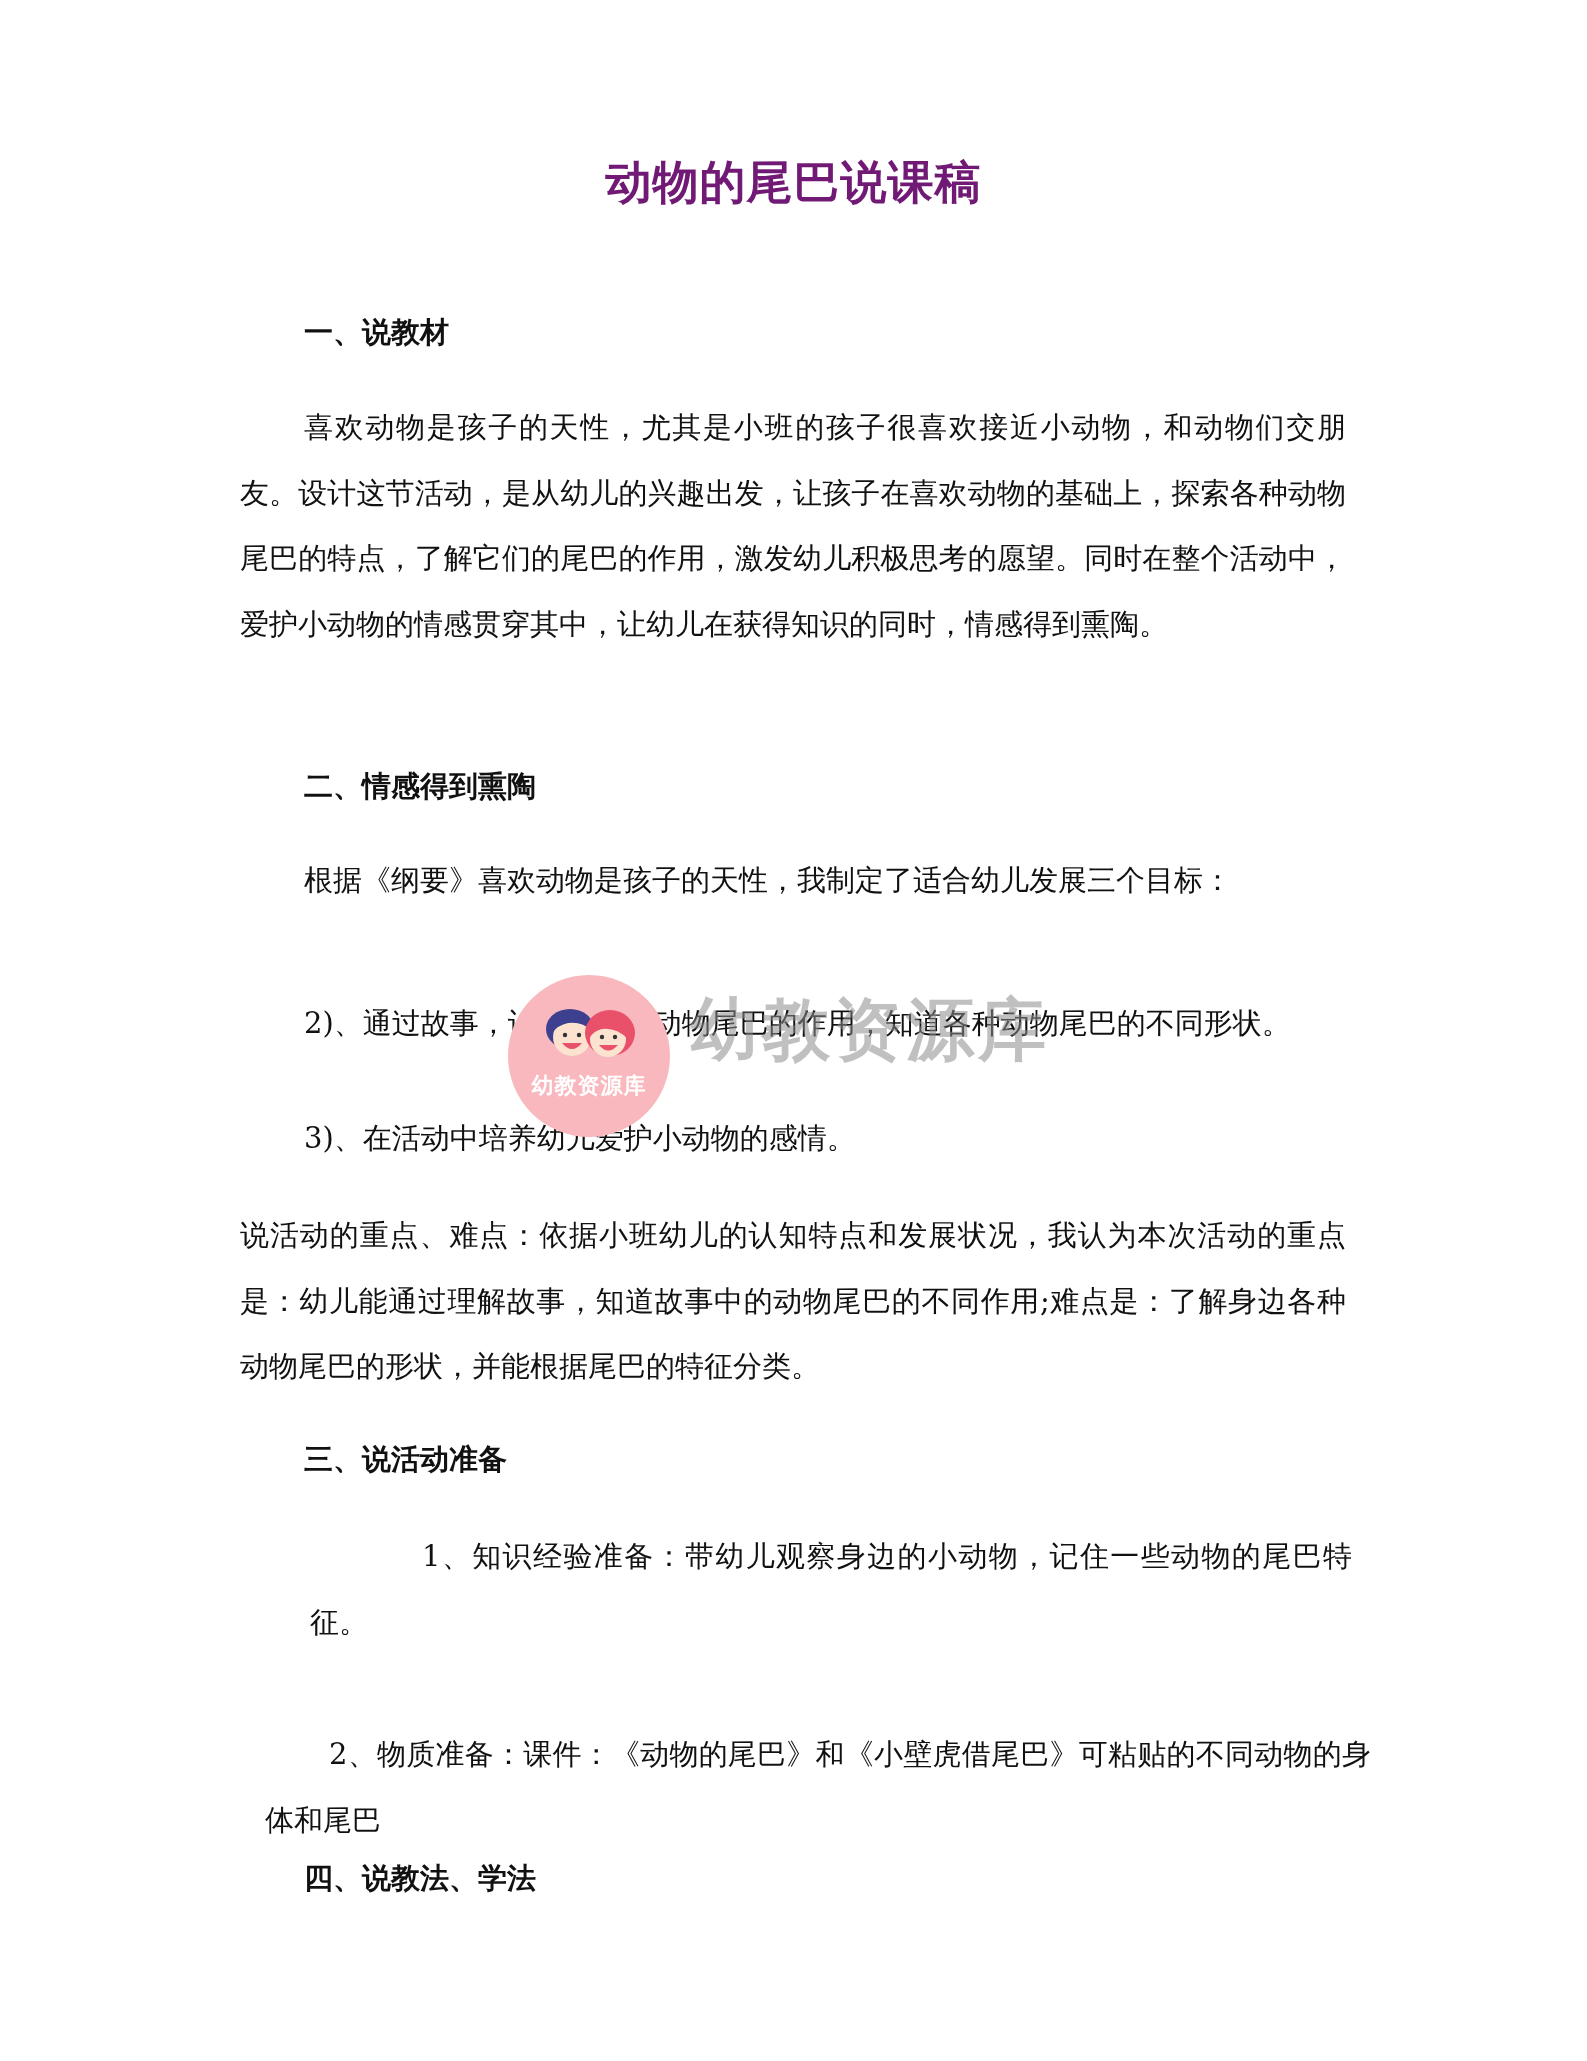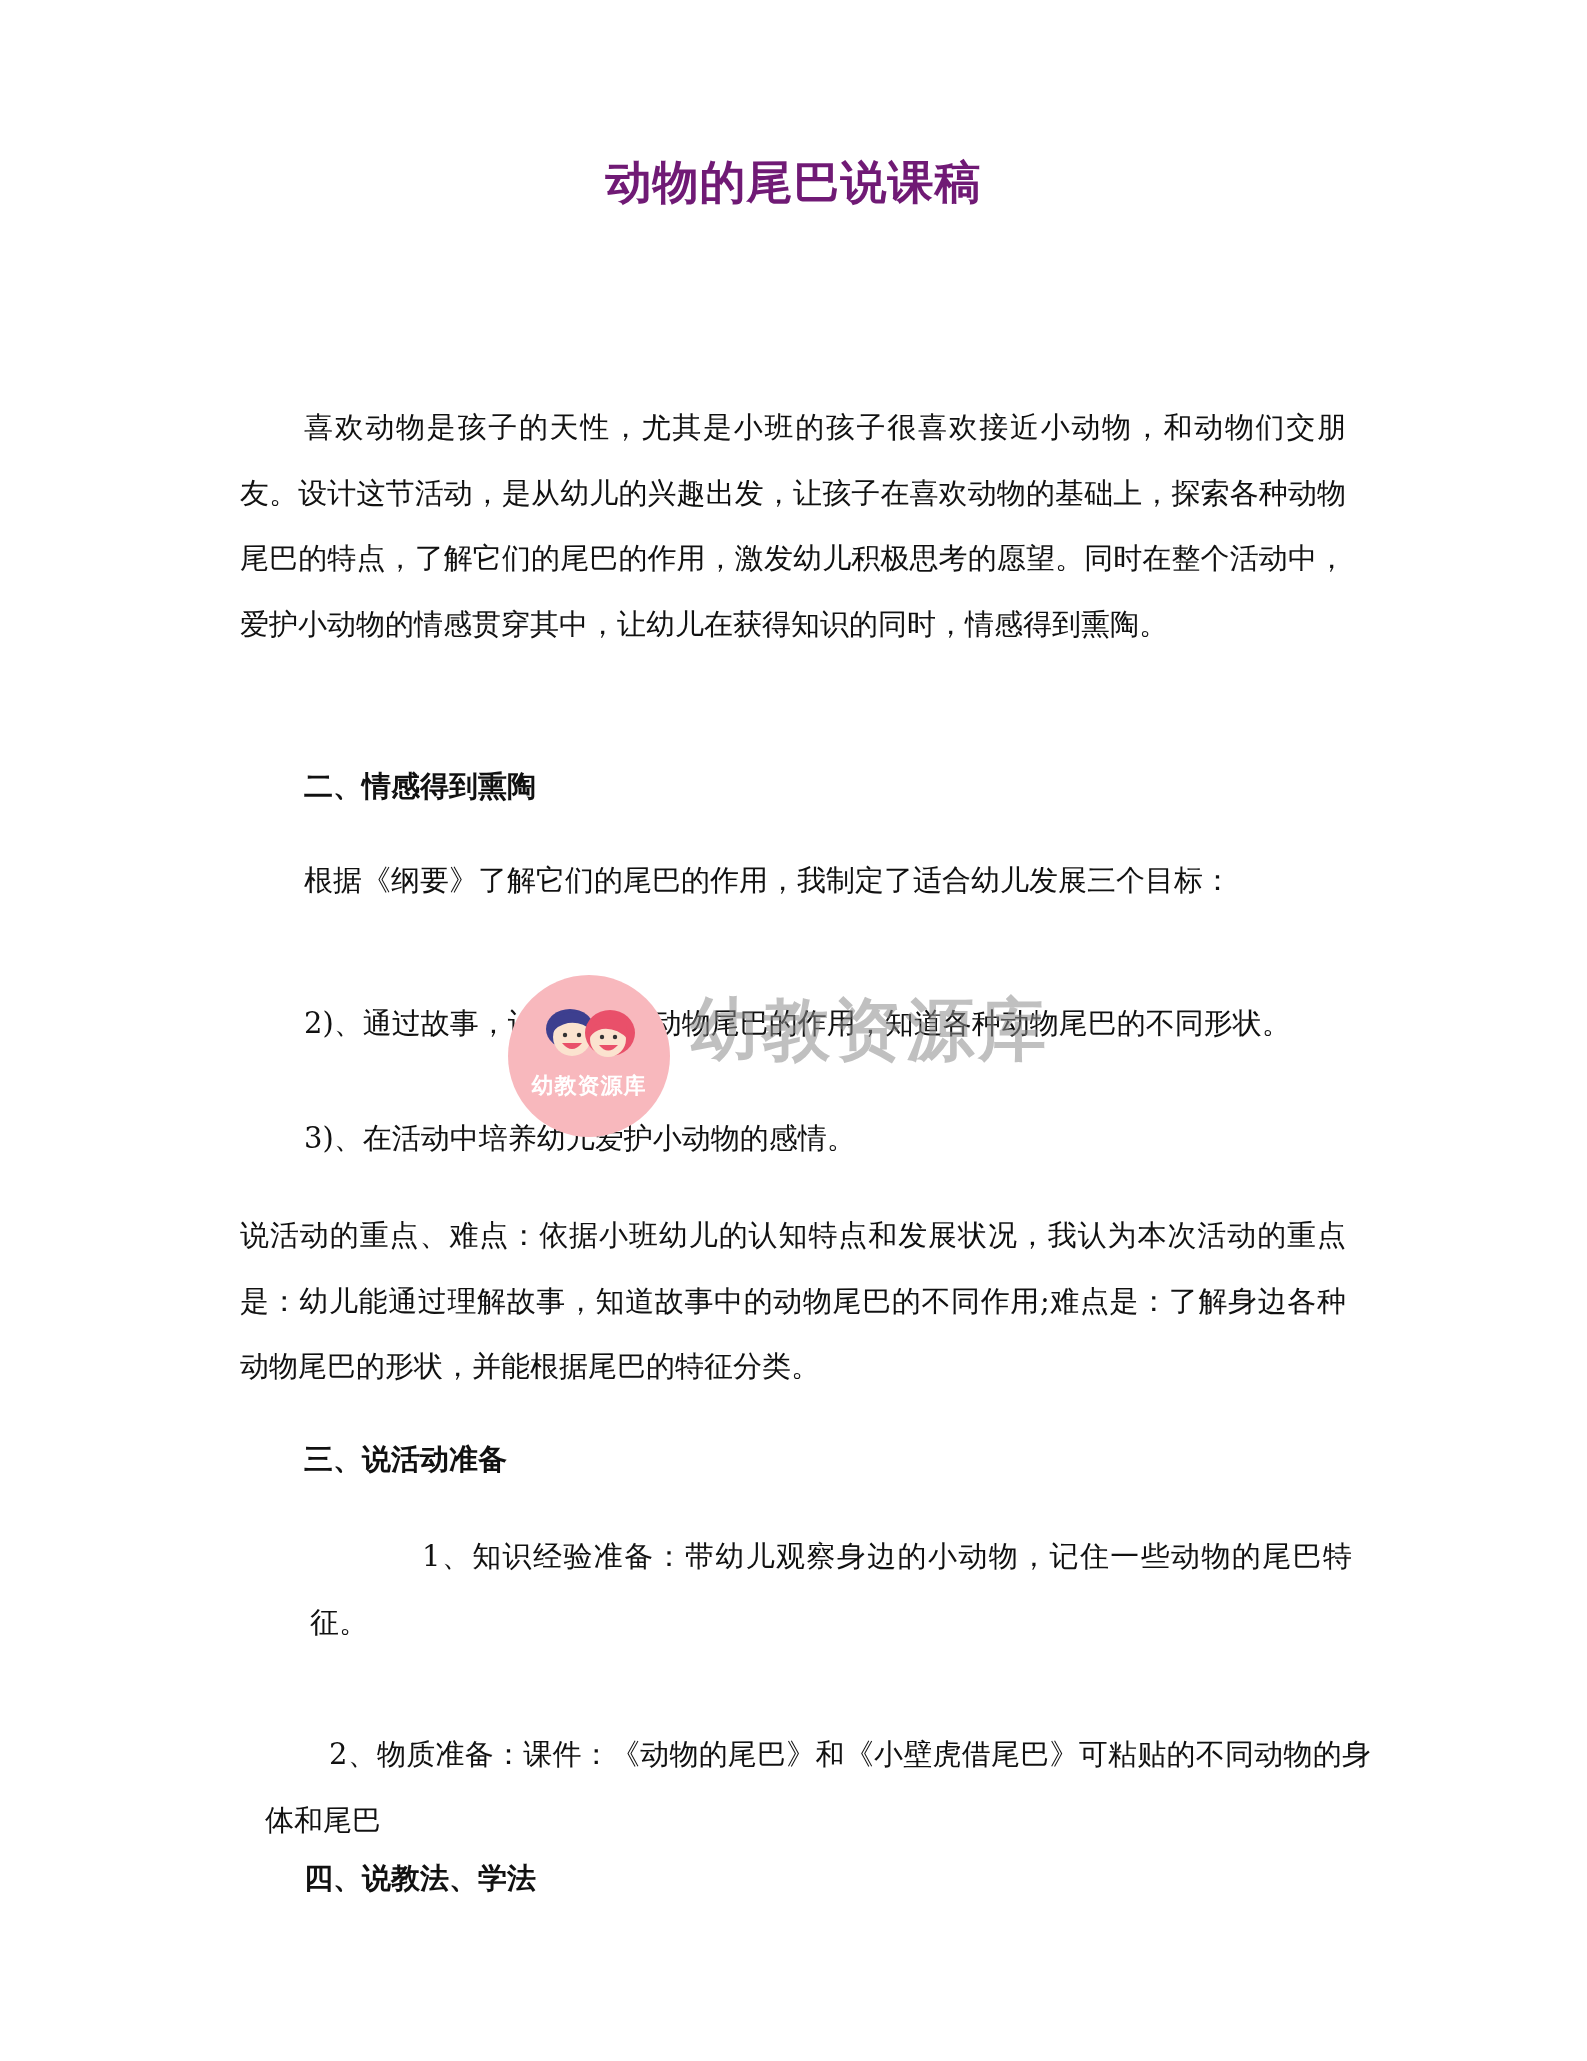--- a/index.html
+++ b/index.html
@@ -88,24 +88,25 @@
       letter-spacing: 1px;
     }
   </style>
 </head>
 <body>
 
 <div class="page">
 
   <h1 class="title">动物的尾巴说课稿</h1>
 
+  <p class="block heading" style="top:300px;">一、说教材</p>
   <p class="block indent" style="top:395px;">喜欢动物是孩子的天性，尤其是小班的孩子很喜欢接近小动物，和动物们交朋友。设计这节活动，是从幼儿的兴趣出发，让孩子在喜欢动物的基础上，探索各种动物尾巴的特点，了解它们的尾巴的作用，激发幼儿积极思考的愿望。同时在整个活动中，爱护小动物的情感贯穿其中，让幼儿在获得知识的同时，情感得到熏陶。</p>
 
   <p class="block heading" style="top:754px;">二、情感得到熏陶</p>
-  <p class="block indent" style="top:848px;">根据《纲要》了解它们的尾巴的作用，我制定了适合幼儿发展三个目标：</p>
+  <p class="block indent" style="top:848px;">根据《纲要》喜欢动物是孩子的天性，我制定了适合幼儿发展三个目标：</p>
   <p class="block indent tight" style="top:1002px;">2)、通过故事，让幼儿了解动物尾巴的作用，知道各种动物尾巴的不同形状。</p>
   <p class="block indent" style="top:1106px;">3)、在活动中培养幼儿爱护小动物的感情。</p>
   <p class="block heading" style="top:1427px;">三、说活动准备</p>
 
   <p class="block" style="top:1203px;">说活动的重点、难点：依据小班幼儿的认知特点和发展状况，我认为本次活动的重点是：幼儿能通过理解故事，知道故事中的动物尾巴的不同作用;难点是：了解身边各种动物尾巴的形状，并能根据尾巴的特征分类。</p>
   <p class="block indent-2 hang-2" style="top:1524px; width:1042px; left:246px;">1、知识经验准备：带幼儿观察身边的小动物，记住一些动物的尾巴特征。</p>
   <p class="block indent" style="top:1722px;margin-left:25px;">2、物质准备：课件：《动物的尾巴》和《小壁虎借尾巴》可粘贴的不同动物的身体和尾巴</p>
 
   <p class="block heading" style="top:1846px;">四、说教法、学法</p>
 

